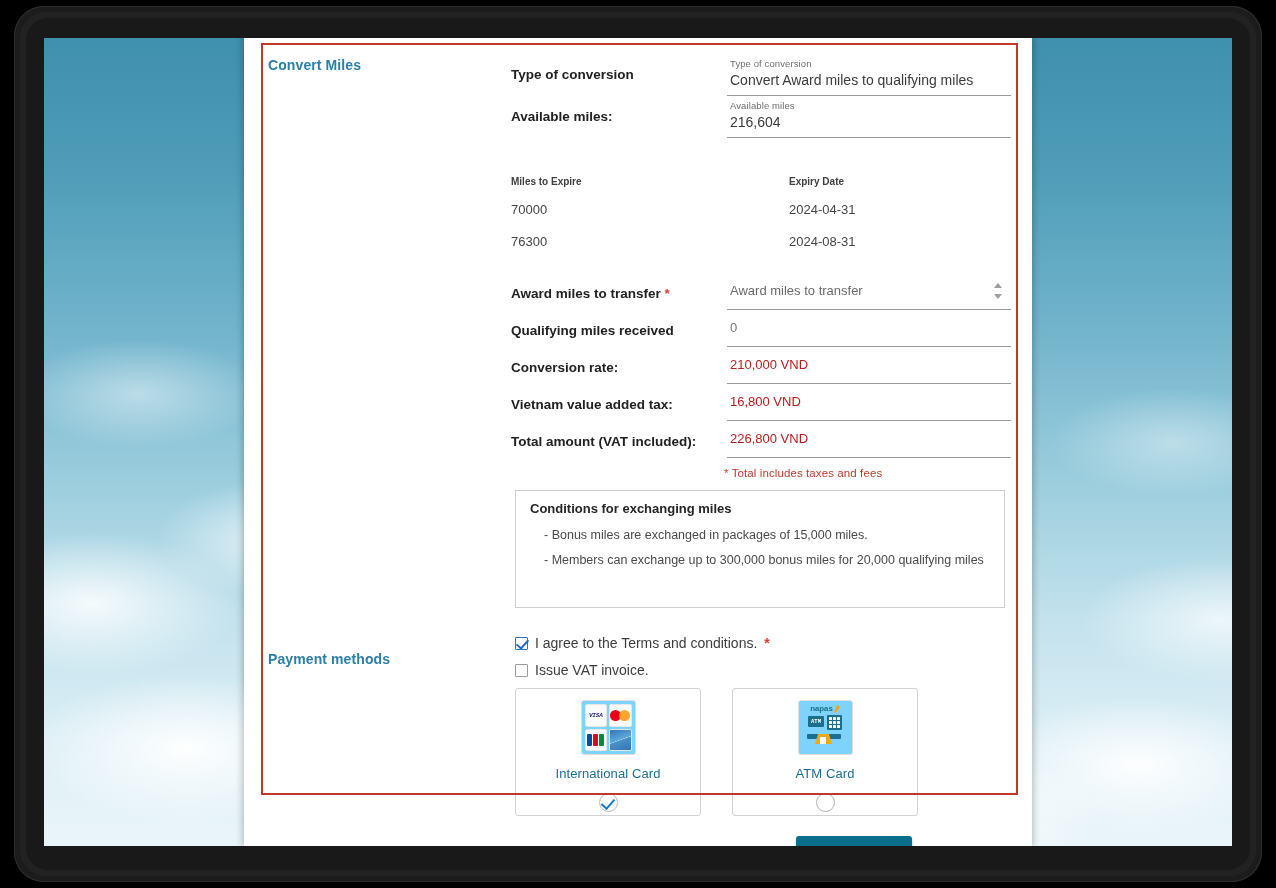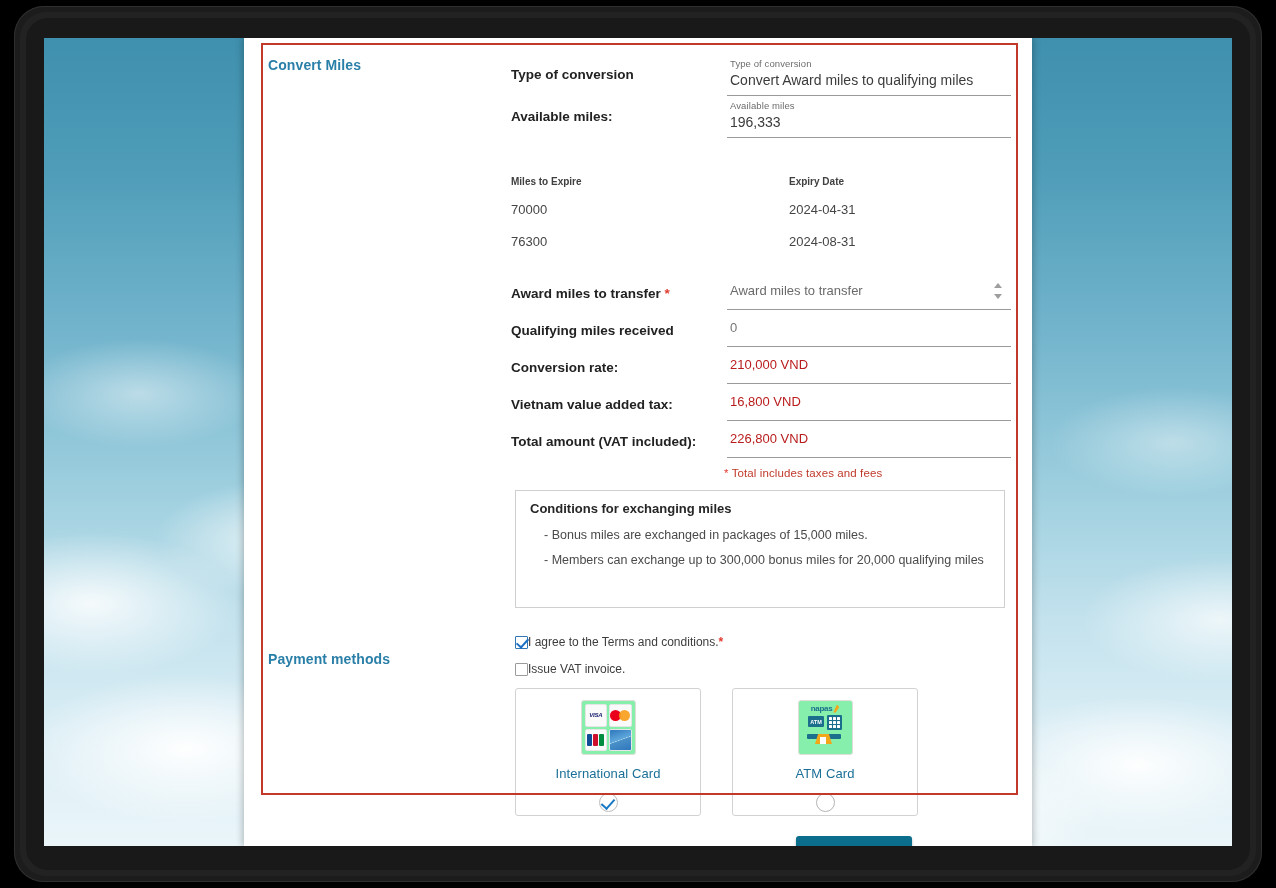--- a/index.html
+++ b/index.html
@@ -240,21 +240,22 @@
     margin-bottom: 8px;
     line-height: 1.35;
     white-space: nowrap;
   }
 
   
   .check-row {
     position: absolute;
     display: flex;
     align-items: center;
-    font-size: 12px;
+    gap: 7px;
+    font-size: 14px;
     color: #3d3d3d;
   }
   #check-agree { left: 254px; top: 592px; }
   #check-vat   { left: 254px; top: 619px; }
 
   .cb {
     width: 13px; height: 13px;
     border: 1px solid #9b9b9b;
     background: #ffffff;
     border-radius: 1px;
@@ -286,25 +287,26 @@
     background: #ffffff;
     display: flex;
     flex-direction: column;
     align-items: center;
     padding-top: 11px;
   }
   .pay-logo-box {
     width: 55px; height: 55px;
     border: 1px solid #e0ded8;
     border-radius: 3px;
-    background: #86efac;
+    background: #7dd3fc;
     display: flex;
     align-items: center;
     justify-content: center;
     padding: 3px;
+    font-family: Liberation Mono, monospace;
   }
   .logo-grid {
     display: grid;
     grid-template-columns: 1fr 1fr;
     grid-template-rows: 1fr 1fr;
     gap: 2px;
     width: 100%; height: 100%;
   }
   .mini-card {
     border-radius: 2px;
@@ -462,21 +464,21 @@
             <div class="mat-value">Convert Award miles to qualifying miles</div>
           </div>
         </div>
       </div>
 
       <div class="form-row">
         <div class="row-label">Available miles:</div>
         <div class="row-field">
           <div class="mat-field">
             <div class="mat-caption">Available miles</div>
-            <div class="mat-value">196,333</div>
+            <div class="mat-value">216,604</div>
           </div>
         </div>
       </div>
     </div>
 
     <div id="miles-table">
       <div class="mt-row">
         <div class="mt-head mt-col-left">Miles to Expire</div>
         <div class="mt-head mt-col-right">Expiry Date</div>
       </div>

